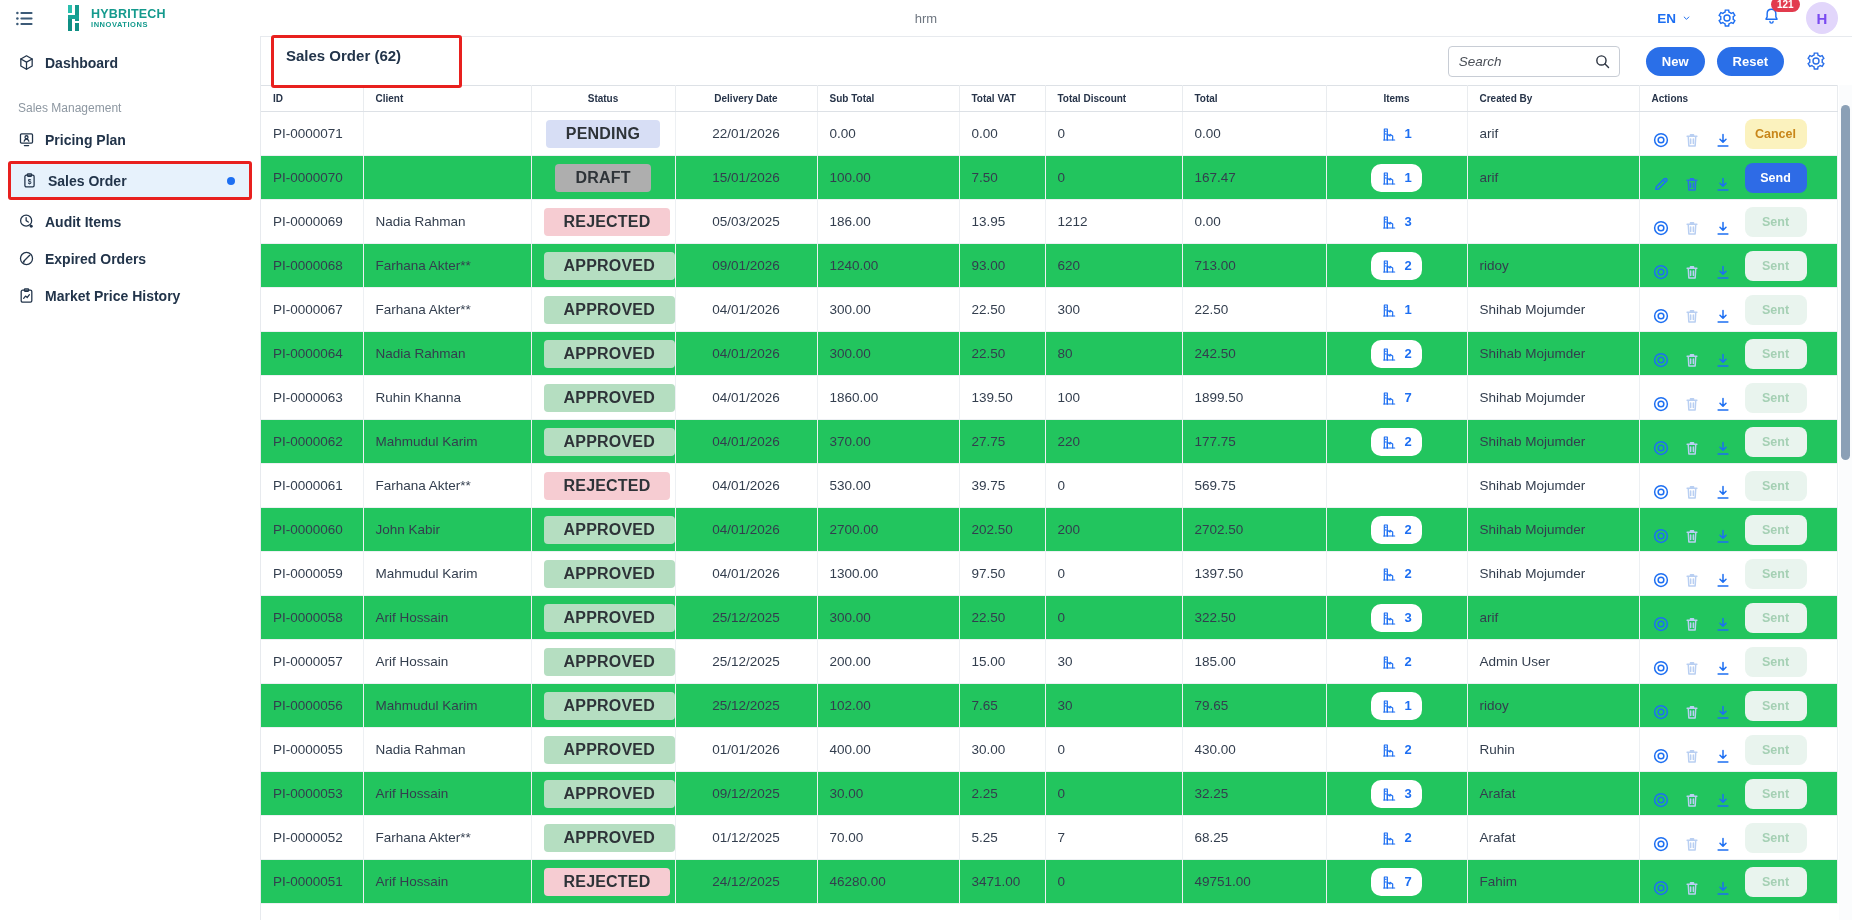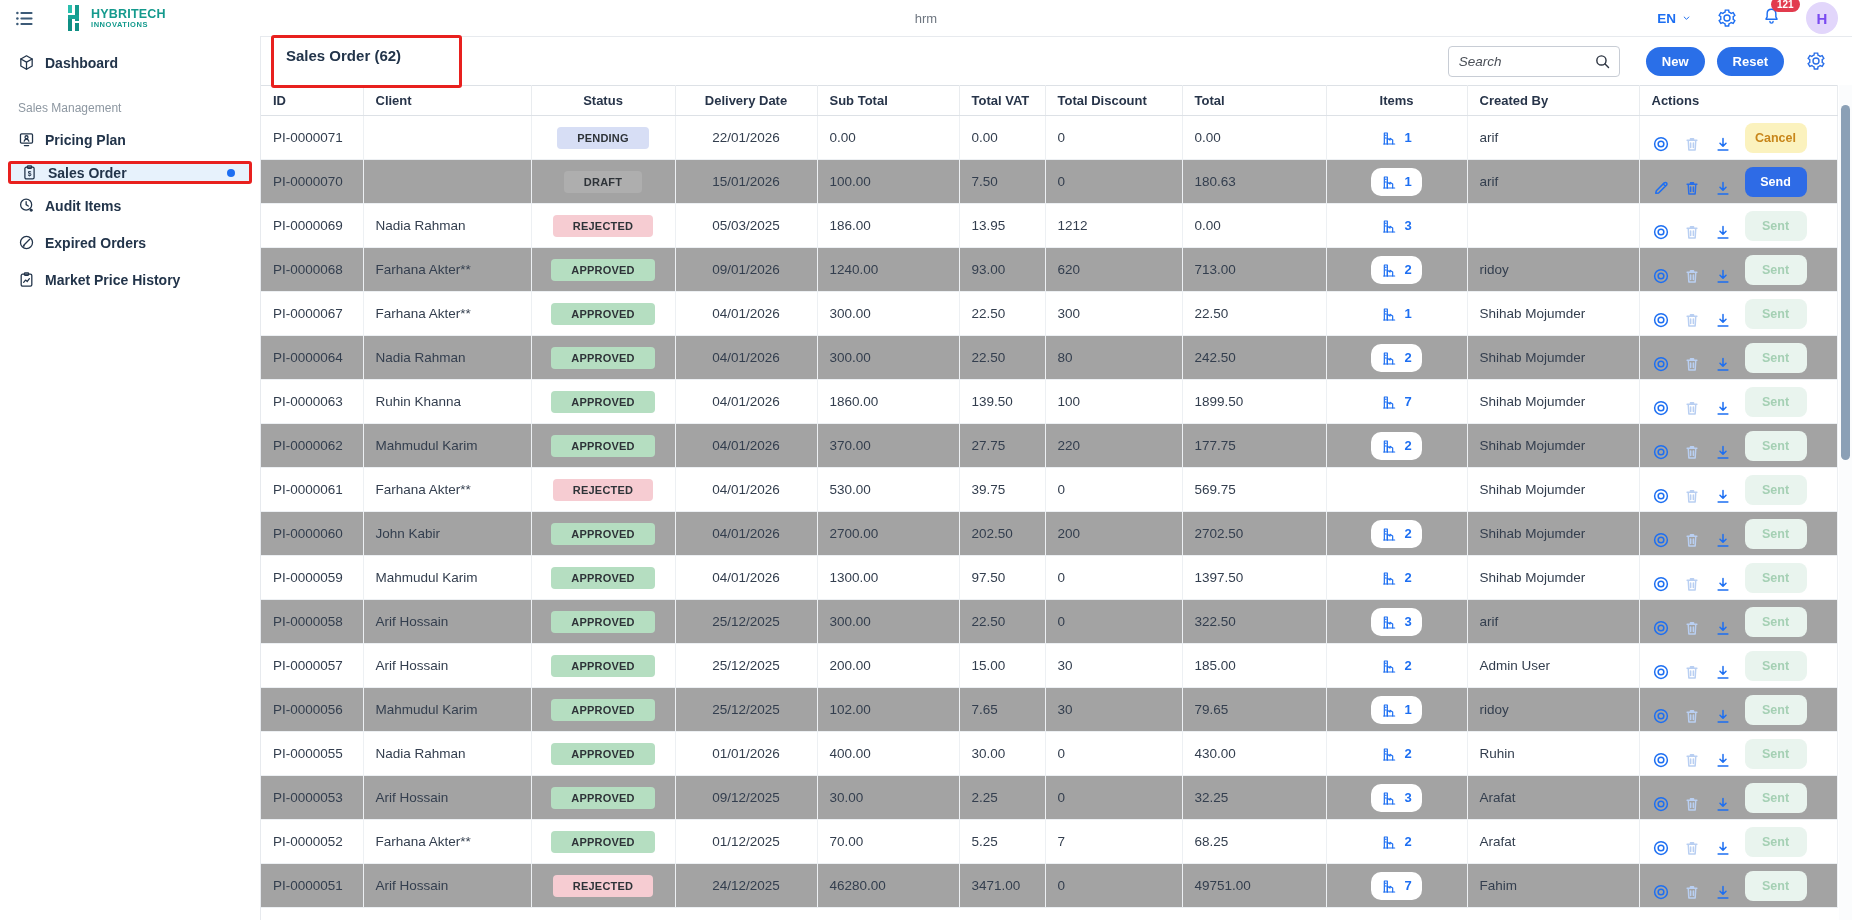--- a/index.html
+++ b/index.html
@@ -24,21 +24,21 @@
   .avatar { width:32px; height:32px; border-radius:50%; background:#e2d6fb; color:#7a4bf0; font-weight:700; font-size:15px; display:flex; align-items:center; justify-content:center; cursor:pointer; }
 
   
   .layout { display:flex; height:884px; }
   .sidebar { width:260px; flex:0 0 260px; padding-top:8px; background:#fff; }
   .side-item { display:flex; align-items:center; gap:10px; height:37px; padding:0 14px 0 18px;
     font-size:14px; font-weight:700; color:#22344a; cursor:pointer; }
   .side-item .icn { color:#22344a; }
   .side-label { margin:20px 0 6px 18px; font-size:12px; color:#8d97a1; font-weight:400; }
   .active-wrap { border:3px solid #e8201e; border-radius:3px; margin:3px 8px; }
-  .active-wrap .side-item { background:#e7f2fc; height:17px; padding-left:10px; position:relative; }
+  .active-wrap .side-item { background:#e7f2fc; height:33px; padding-left:10px; position:relative; }
   .active-dot { position:absolute; right:14px; width:8px; height:8px; border-radius:50%; background:#1d6ff2; }
 
   .main { flex:1; border-left:1px solid #e7eaee; border-top:1px solid #e7eaee; position:relative; background:#fff; }
 
   
   .toolbar { display:flex; align-items:center; height:48px; padding:0 26px 0 10px; }
   .title-box { border:3px solid #e8201e; border-radius:3px; padding:9px 58px 21px 12px;
     font-size:15px; font-weight:700; color:#22344a; }
   .toolbar-right { margin-left:auto; display:flex; align-items:center; gap:12px; }
   .search-wrap { position:relative; margin-right:14px; }
@@ -49,28 +49,28 @@
   .btn { border:none; border-radius:15px; background:#2a6fe8; color:#fff; font-weight:700;
     font-size:13px; padding:7px 16px; cursor:pointer; font-family:inherit; }
   .toolbar-gear { margin-left:10px; color:#2a6fe8; cursor:pointer; }
 
   
   table { border-collapse:collapse; table-layout:fixed; width:1576px; }
   col.c1{width:102px} col.c2{width:168px} col.c3{width:144px} col.c4{width:142px}
   col.c5{width:142px} col.c6{width:86px} col.c7{width:137px} col.c8{width:144px}
   col.c9{width:141px} col.c10{width:172px} col.c11{width:198px}
   th { border-top:1px solid #dde1e6; border-bottom:1px solid #dde1e6; border-right:1px solid #e9ecef;
-    font-size:13px; font-weight:700; color:#273449; text-align:left; padding:7px 12px; }
+    font-size:10px; font-weight:700; color:#273449; text-align:left; padding:7px 12px; }
   td { border-bottom:1px solid #edf0f3; border-right:1px solid #edf0f3;
     font-size:13.5px; color:#333e4e; padding:0 12px; height:44px; }
-  tr.alt { background:#a3a3a3; }
+  tr.alt { background:#22c55e; }
   .t-center { text-align:center; }
 
   .badge { display:inline-block; min-width:72px; padding:5px 20px; border-radius:4px;
-    font-size:11px; font-weight:700; text-align:right; letter-spacing:.2px; color:#2e3338; }
+    font-size:16px; font-weight:700; text-align:right; letter-spacing:.2px; color:#2e3338; }
   .badge.pending  { background:#d7def5; }
   .badge.draft    { background:#aeaeae; }
   .badge.rejected { background:#f6ccd2; }
   .badge.approved { background:#b5dec1; }
 
   .items-pill { display:inline-flex; align-items:center; gap:7px; background:#fff; border-radius:10px;
     padding:6px 10px; color:#1d6ff2; font-weight:700; font-size:13px; cursor:pointer; }
   .items-pill .icn { color:#1d6ff2; }
 
   .actions { display:flex; align-items:flex-end; gap:13px; }
@@ -320,21 +320,21 @@
   <tr class="alt">
     <td>PI-0000070</td>
     <td></td>
     <td class="t-center">
       <span class="badge draft">DRAFT</span>
     </td>
     <td class="t-center">15/01/2026</td>
     <td>100.00</td>
     <td>7.50</td>
     <td>0</td>
-    <td>180.63</td>
+    <td>167.47</td>
     <td class="t-center items-cell"><span class="items-pill">
                 <span class="icn">
                   <svg width="16" height="16" viewBox="0 0 24 24" fill="none" stroke="currentColor" stroke-width="1.8" stroke-linecap="round" stroke-linejoin="round">
                     <path d="M5 21V4.5h4.5V21"></path>
                     <path d="M9.5 21v-8.5l4 2.5v-2.5l4 2.5V21"></path>
                     <path d="M4 21h16.5"></path>
                     <rect x="6.3" y="7" width="2" height="2" fill="currentColor" stroke="none"></rect>
                     <rect x="6.3" y="11" width="2" height="2" fill="currentColor" stroke="none"></rect>
                   </svg>
                 </span>

